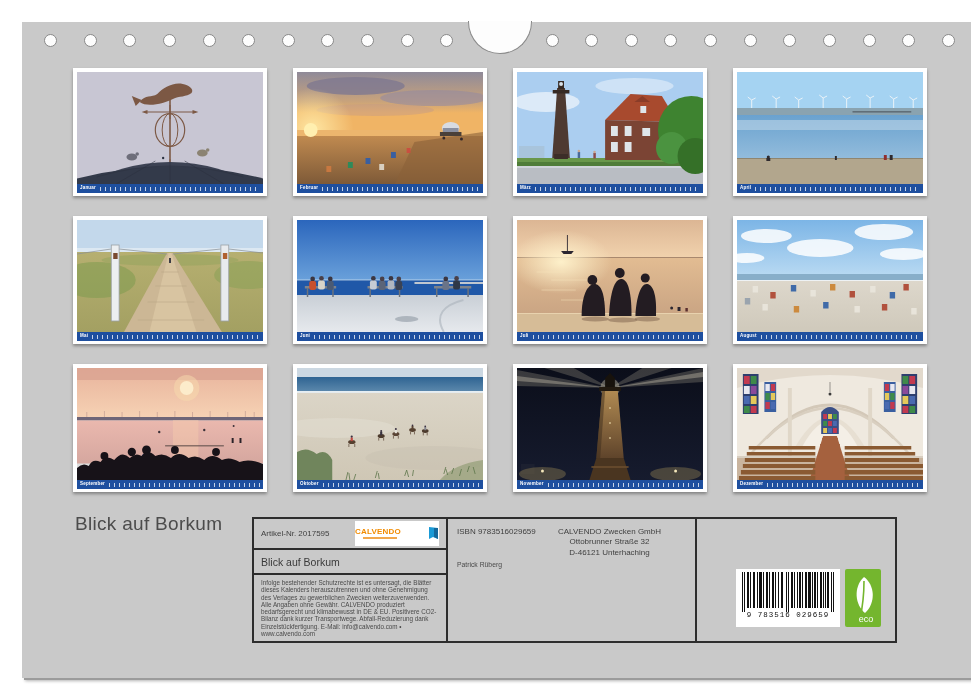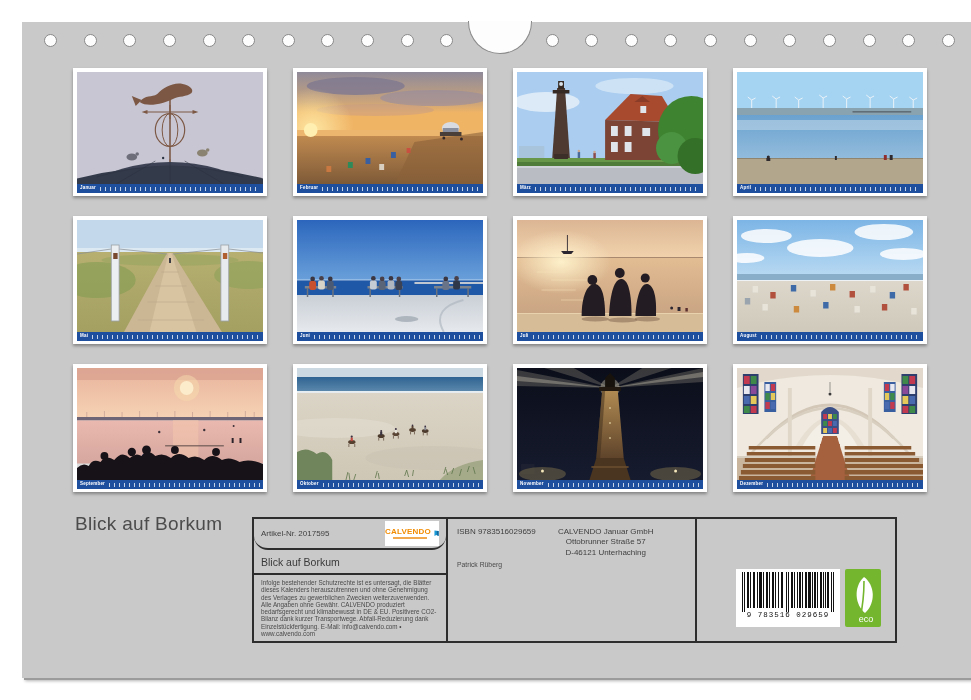--- a/index.html
+++ b/index.html
@@ -19,34 +19,34 @@
   .photo{flex:1;overflow:hidden;position:relative;background:#ddd;}
   .photo svg{display:block;width:100%;height:100%;}
   .strip{height:9px;background:#1e4f9f;display:flex;align-items:center;padding:0 3px;margin-top:0;}
   .mon{font-size:4.5px;line-height:1;color:#ffffff;font-weight:bold;white-space:nowrap;letter-spacing:.2px;}
   .ticks{flex:1;height:4px;margin-left:4px;
          background-image:repeating-linear-gradient(90deg, rgba(255,255,255,.75) 0 1px, transparent 1px 5px);}
   
   .page-title{position:absolute;left:53px;top:491px;font-size:19px;color:#4c4c4c;letter-spacing:.3px;}
   .info{position:absolute;left:230px;top:495px;width:645px;height:126px;border:2px solid #2d2d2d;display:flex;box-sizing:border-box;}
   .col1{width:194px;border-right:2px solid #2d2d2d;display:flex;flex-direction:column;box-sizing:border-box;}
-  .cell-artikel{height:37px;border-bottom:2px solid #2d2d2d;display:flex;align-items:center;justify-content:space-between;padding:0 7px;box-sizing:border-box;border-radius:14px;}
+  .cell-artikel{height:37px;border-bottom:2px solid #2d2d2d;display:flex;align-items:center;justify-content:space-between;padding:0 7px;box-sizing:border-box;}
   .artikel-text{font-size:8px;color:#3f3f3f;}
   .cell-title{height:29px;border-bottom:2px solid #2d2d2d;display:flex;align-items:center;padding:0 7px;font-size:10.5px;color:#3a3a3a;box-sizing:border-box;}
   .cell-legal{flex:1;padding:4px 7px;font-size:6.3px;line-height:1.15;color:#4a4a4a;}
   .col2{width:249px;border-right:2px solid #2d2d2d;position:relative;box-sizing:border-box;text-align:center;}
   .isbn{position:absolute;left:9px;top:8px;font-size:8px;color:#3f3f3f;}
   .publisher{position:absolute;left:110px;top:8px;font-size:8px;line-height:1.3;color:#3f3f3f;}
   .author{position:absolute;left:9px;top:42px;font-size:6.8px;color:#4a4a4a;}
   .col3{flex:1;position:relative;}
   .codes{position:absolute;right:14px;top:50px;display:flex;align-items:flex-start;gap:5px;}
   .barcode-box{background:#fff;width:104px;height:58px;display:flex;flex-direction:column;align-items:center;justify-content:flex-start;padding-top:3px;box-sizing:border-box;}
   .barcode-digits{font-family:"Liberation Mono", monospace;font-size:7.5px;color:#111;letter-spacing:1px;margin-top:-1px;}
   .eco-box{width:36px;height:58px;}
-  .cal-logo{background:#fff;width:54px;height:25px;display:flex;align-items:center;justify-content:space-between;gap:3px;}
+  .cal-logo{background:#fff;width:84px;height:25px;display:flex;align-items:center;justify-content:space-between;gap:3px;}
   .cal-word{display:flex;flex-direction:column;align-items:flex-start;}
   .cal-text{color:#f28c00;font-weight:bold;font-size:8px;line-height:1;letter-spacing:.2px;}
   .cal-sub{width:34px;height:2px;background:#f2a84c;margin-top:1.5px;margin-left:8px;}
 </style>
 </head>
 <body>
 
 <div class="card">
 
   <div class="holes">
@@ -685,22 +685,22 @@
             <path d="M6 2 L10 2 L10 13 L6 11 Z" fill="#14689c"></path>
           </svg>
         </span>
       </div>
       <div class="cell-title">Blick auf Borkum</div>
       <div class="cell-legal">Infolge bestehender Schutzrechte ist es untersagt, die Blätter dieses Kalenders herauszutrennen und ohne Genehmigung des Verlages zu gewerblichen Zwecken weiterzuverwenden. Alle Angaben ohne Gewähr. CALVENDO produziert bedarfsgerecht und klimabewusst in DE &amp; EU. Positivere CO2-Bilanz dank kurzer Transportwege. Abfall-Reduzierung dank Einzelstückfertigung. E-Mail: info@calvendo.com • www.calvendo.com</div>
     </div>
     <div class="col2">
       <span class="isbn">ISBN 9783516029659</span>
       <span class="publisher">
-        <span>CALVENDO Januar GmbH</span><br>
-        <span>Ottobrunner Straße 57</span><br>
+        <span>CALVENDO Zwecken GmbH</span><br>
+        <span>Ottobrunner Straße 32</span><br>
         <span>D-46121 Unterhaching</span>
       </span>
       <span class="author">Patrick Rüberg</span>
     </div>
     <div class="col3">
       <div class="codes">
         <div class="barcode-box">
           <svg width="96" height="40" viewBox="0 0 96 40">
             <g fill="#111">
               <rect x="2" y="0" width="1" height="40"></rect>

